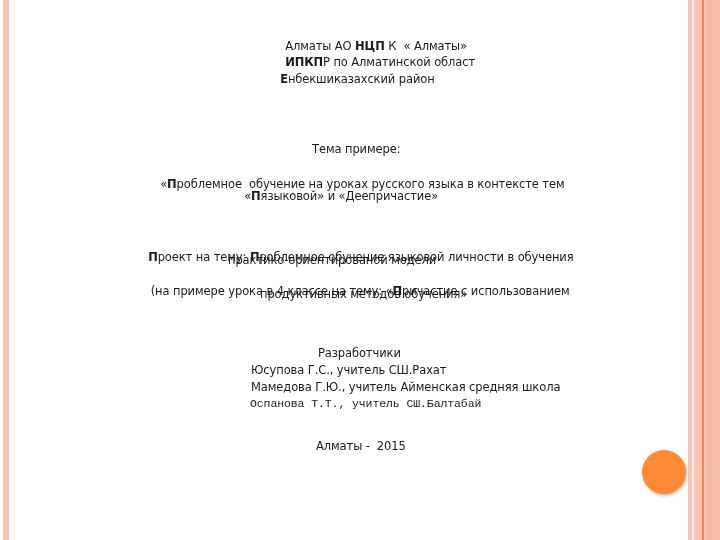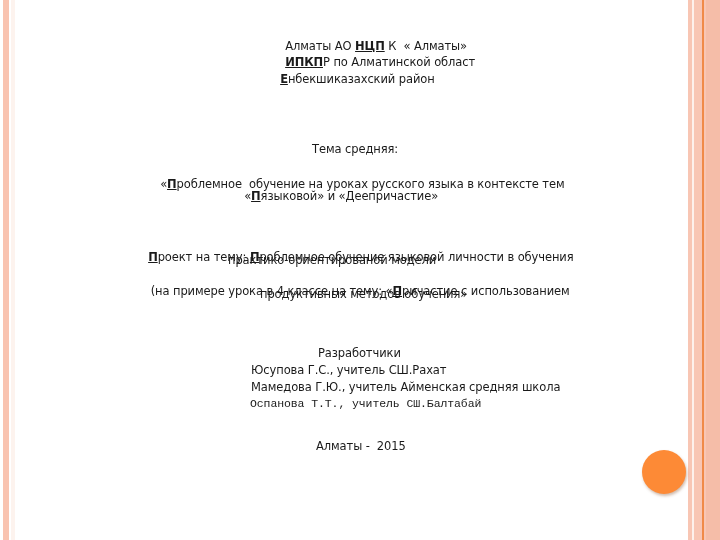--- a/index.html
+++ b/index.html
@@ -13,21 +13,21 @@
   .left-stripe-faint { position:absolute; left:11px; top:0; width:4px; height:540px; background:#fdf3ee; }
   .right-band { position:absolute; left:688px; top:0; width:32px; height:540px; background:#f8c6b4; }
   .right-white { position:absolute; left:692px; top:0; width:2px; height:540px; background:#fdf1ec; }
   .right-orange { position:absolute; left:702px; top:0; width:2px; height:540px; background:#f08a48; }
   .right-dark { position:absolute; left:706px; top:0; width:14px; height:540px; background:#f5bda8; }
   .circle {
     position:absolute; left:642px; top:450px; width:44px; height:44px; border-radius:50%;
     background:#fd8a36; box-shadow:1px 2px 3px rgba(120,60,20,0.35);
   }
   .line { position:absolute; font-size:11.5px; white-space:pre; letter-spacing:-0.1px; line-height:14px; }
-  .b { font-weight:bold;text-decoration:underline; }
+  .b { font-weight:bold; }
 </style>
 </head>
 <body>
 
 <div class="left-stripe"></div>
 <div class="left-stripe-faint"></div>
 <div class="right-band"></div>
 <div class="right-white"></div>
 <div class="right-orange"></div>
 <div class="right-dark"></div>
@@ -36,21 +36,21 @@
 <div class="line" style="left:278px; top:25px;">
   <span>Алматы АО </span><span class="b">НЦП</span><span> К  « Алматы»</span>
 </div>
 <div class="line" style="left:278px; top:41px;">
   <span class="b">ИПКП</span><span>Р по Алматинской област</span>
 </div>
 <div class="line" style="left:273px; top:58px;">
   <span class="b">Е</span><span>нбекшиказахский район</span>
 </div>
 
-<div class="line" style="left:312px; top:142px;">Тема средняя:</div>
+<div class="line" style="left:312px; top:142px;">Тема примере:</div>
 <div class="line" style="left:153px; top:163px;">
   <span>«</span><span class="b">П</span><span>роблемное  обучение на уроках русского языка в контексте тем</span>
 </div>
 <div class="line" style="left:237px; top:175px;">
   <span>«</span><span class="b">П</span><span>языковой» и «Деепричастие»</span>
 </div>
 
 <div class="line" style="left:141px; top:236px;">
   <span class="b">П</span><span>роект на тему: </span><span class="b">П</span><span>роблемное обучение языковой личности в обучения</span>
 </div>

